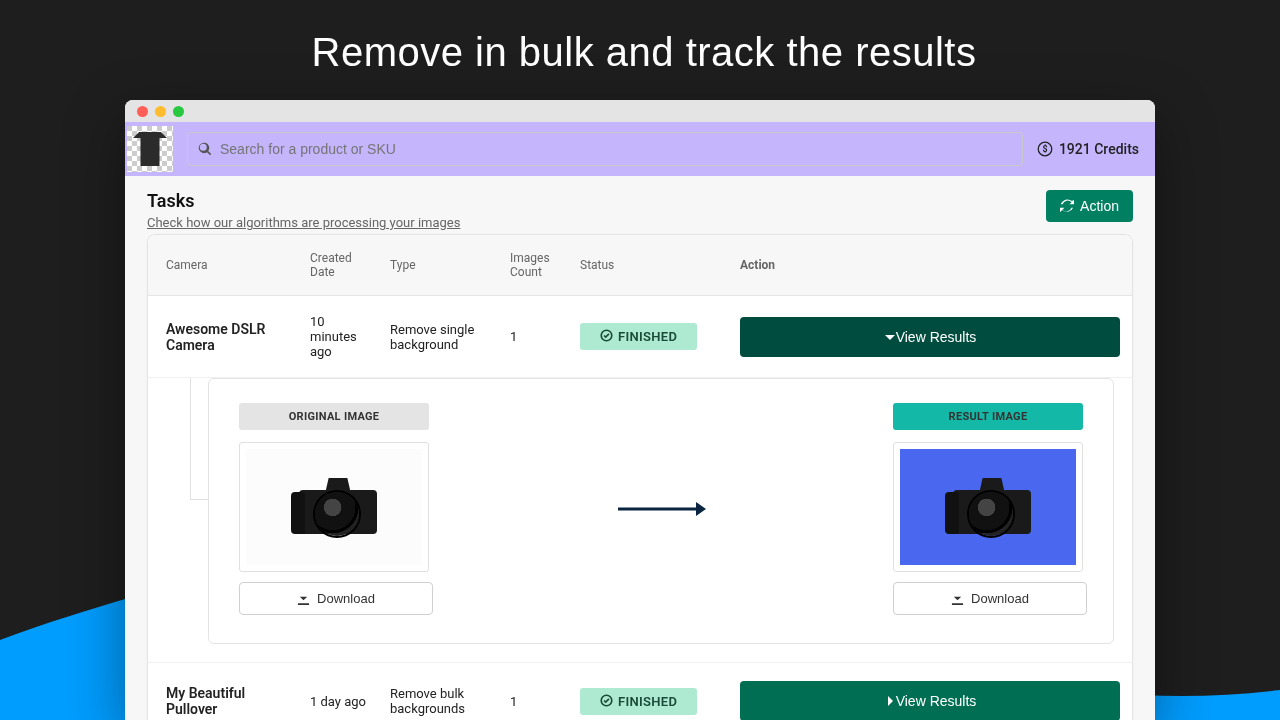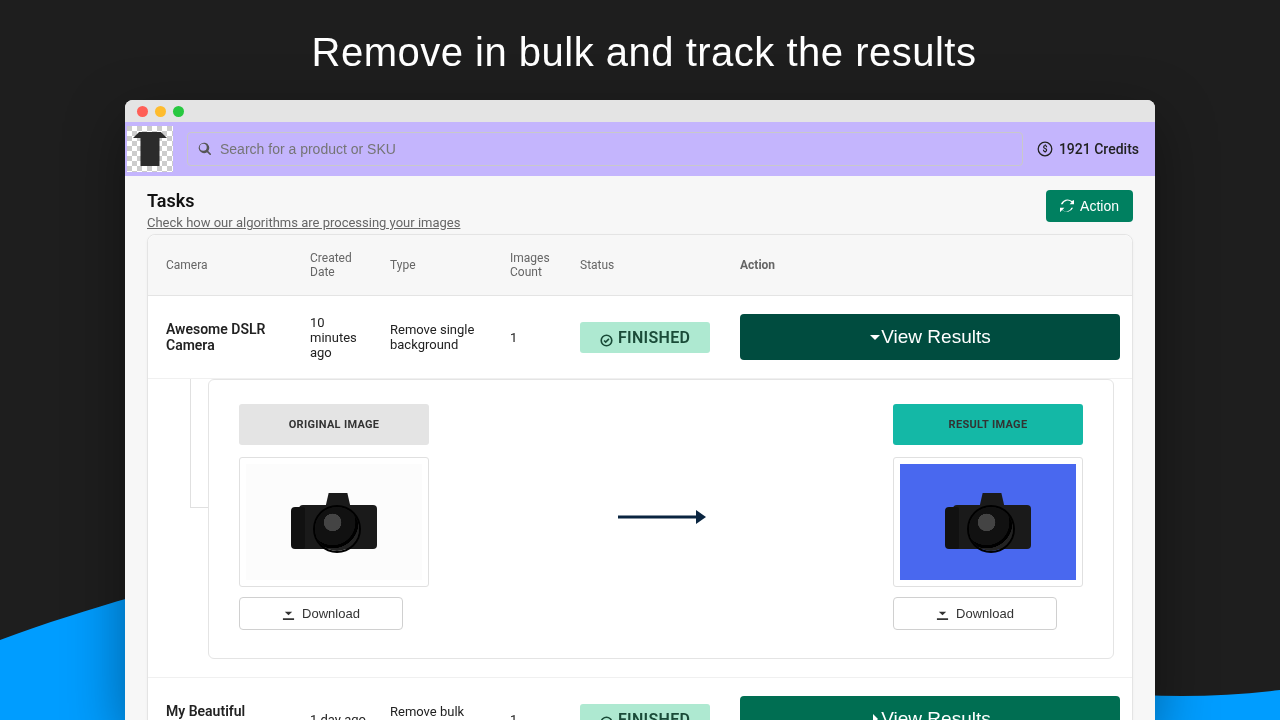--- a/index.html
+++ b/index.html
@@ -26,43 +26,43 @@
   .titleRow p { font-size: 13px; color: #666; text-decoration: underline; }
   .refresh { background: #008060; color: #fff; border: none; border-radius: 4px; padding: 8px 14px; font-size: 14px; font-weight: 500; display: flex; align-items: center; gap: 6px; cursor: pointer; }
   .refresh svg { width: 14px; height: 14px; fill: #fff; }
   .card { background: #fff; border: 1px solid #e4e4e4; border-radius: 8px; box-shadow: 0 1px 3px rgba(0,0,0,0.04); }
   table { width: 100%; border-collapse: collapse; table-layout: fixed; }
   thead th { text-align: left; font-size: 12px; font-weight: 400; color: #666; padding: 16px 12px; background: #f7f7f7; border-bottom: 1px solid #e4e4e4; }
   thead th:first-child { border-radius: 8px 0 0 0; padding-left: 18px; }
   thead th:last-child { border-radius: 0 8px 0 0; font-weight: bold; }
   tbody td { padding: 18px 12px; font-size: 13px; color: #222; vertical-align: middle; border-bottom: 1px solid #f0f0f0; }
   tbody td:first-child { padding-left: 18px; font-weight: 600; font-size: 14px; }
-  .badge { display: inline-flex; align-items: flex-end; gap: 5px; background: #aee9d1; color: #1a4b38; font-size: 16px; font-weight: 600; padding: 6px 20px; border-radius: 3px; letter-spacing: 0.3px; }
+  .badge { display: inline-flex; align-items: flex-start; gap: 5px; background: #aee9d1; color: #1a4b38; font-size: 13px; font-weight: 600; padding: 6px 20px; border-radius: 3px; letter-spacing: 0.3px; }
   .badge svg { width: 13px; height: 13px; }
-  .viewBtn { width: 100%; background: #006e52; color: #fff; border: none; border-radius: 4px; padding: 12px 0; font-size: 19px; font-weight: 500; display: flex; align-items: center; justify-content: center; gap: 0; cursor: pointer; }
+  .viewBtn { width: 100%; background: #006e52; color: #fff; border: none; border-radius: 4px; padding: 12px 0; font-size: 14px; font-weight: 500; display: flex; align-items: center; justify-content: center; gap: 0; cursor: pointer; }
   .viewBtn.open { background: #004c3f; }
   .viewBtn svg { width: 12px; height: 12px; fill: #fff; }
   .expand { padding: 0 !important; border-bottom: 1px solid #f0f0f0; }
   .expandInner { margin: 0 18px 18px 60px; border: 1px solid #e4e4e4; border-radius: 6px; padding: 24px 30px 28px; display: flex; align-items: center; justify-content: space-between; position: relative; }
   .treeLine { position: absolute; left: 42px; top: 0; width: 1px; height: 46%; background: #e0e0e0; }
   .treeLine::after { content:""; position:absolute; bottom:0; left:0; width:18px; height:1px; background:#e0e0e0; }
   .imgCol { width: 190px; }
-  .imgLabel { display:block; text-align:center; font-size: 11px; font-weight: 700; color: #333; padding: 14px 0; border-radius: 3px; letter-spacing: 0.3px; margin-bottom: 12px; }
+  .imgLabel { display:block; text-align:center; font-size: 11px; font-weight: 700; color: #333; padding: 7px 0; border-radius: 3px; letter-spacing: 0.3px; margin-bottom: 12px; }
   .imgLabel.orig { background: #e4e4e4; }
   .imgLabel.res { background: #14b8a6; }
   .thumb { width: 190px; height: 130px; border: 1px solid #e0e0e0; padding: 6px; border-radius: 3px; background:#fff; }
   .thumbInner { width: 100%; height: 100%; display: flex; align-items: center; justify-content: center; position:relative; }
   .thumbInner.orig { background: #fcfcfc; }
   .thumbInner.res { background: #4968ef; }
   .camera { width: 90px; height: 58px; position: relative; }
   .camBody { position:absolute; left:10px; right:2px; top:12px; bottom:2px; background:#1a1a1a; border-radius:4px; }
   .camPrism { position:absolute; left:36px; top:0; width:26px; height:16px; background:#1a1a1a; clip-path: polygon(14% 0,86% 0,100% 100%,0 100%); }
   .camLens { position:absolute; left:26px; top:14px; width:44px; height:44px; border-radius:50%; background: radial-gradient(circle at 40% 35%, #444 0 22%, #111 23% 58%, #000 59% 66%, #222 67% 100%); box-shadow: 0 0 0 2px #000; }
   .camGrip { position:absolute; left:2px; top:14px; width:14px; height:42px; background:#111; border-radius:4px 2px 2px 4px; }
-  .dlBtn { width: 164px; margin-top: 10px; background: #fff; border: 1px solid #d0d0d0; border-radius: 4px; padding: 8px 0; font-size: 13px; color: #333; display: flex; align-items: center; justify-content: center; gap: 7px; cursor: pointer; }
+  .dlBtn { width: 194px; margin-top: 10px; background: #fff; border: 1px solid #d0d0d0; border-radius: 4px; padding: 8px 0; font-size: 13px; color: #333; display: flex; align-items: center; justify-content: center; gap: 7px; cursor: pointer; }
   .dlBtn svg { width: 13px; height: 13px; fill:#333; }
   .arrow { width: 90px; }
 </style>
 </head>
 <body>
 
 <div class="stage">
   <svg class="wave" viewBox="0 0 1280 200" preserveAspectRatio="none">
     <path d="M0,120 C300,10 520,10 760,90 C960,160 1120,190 1280,170 L1280,200 L0,200 Z" fill="#009dff"></path>
   </svg>

